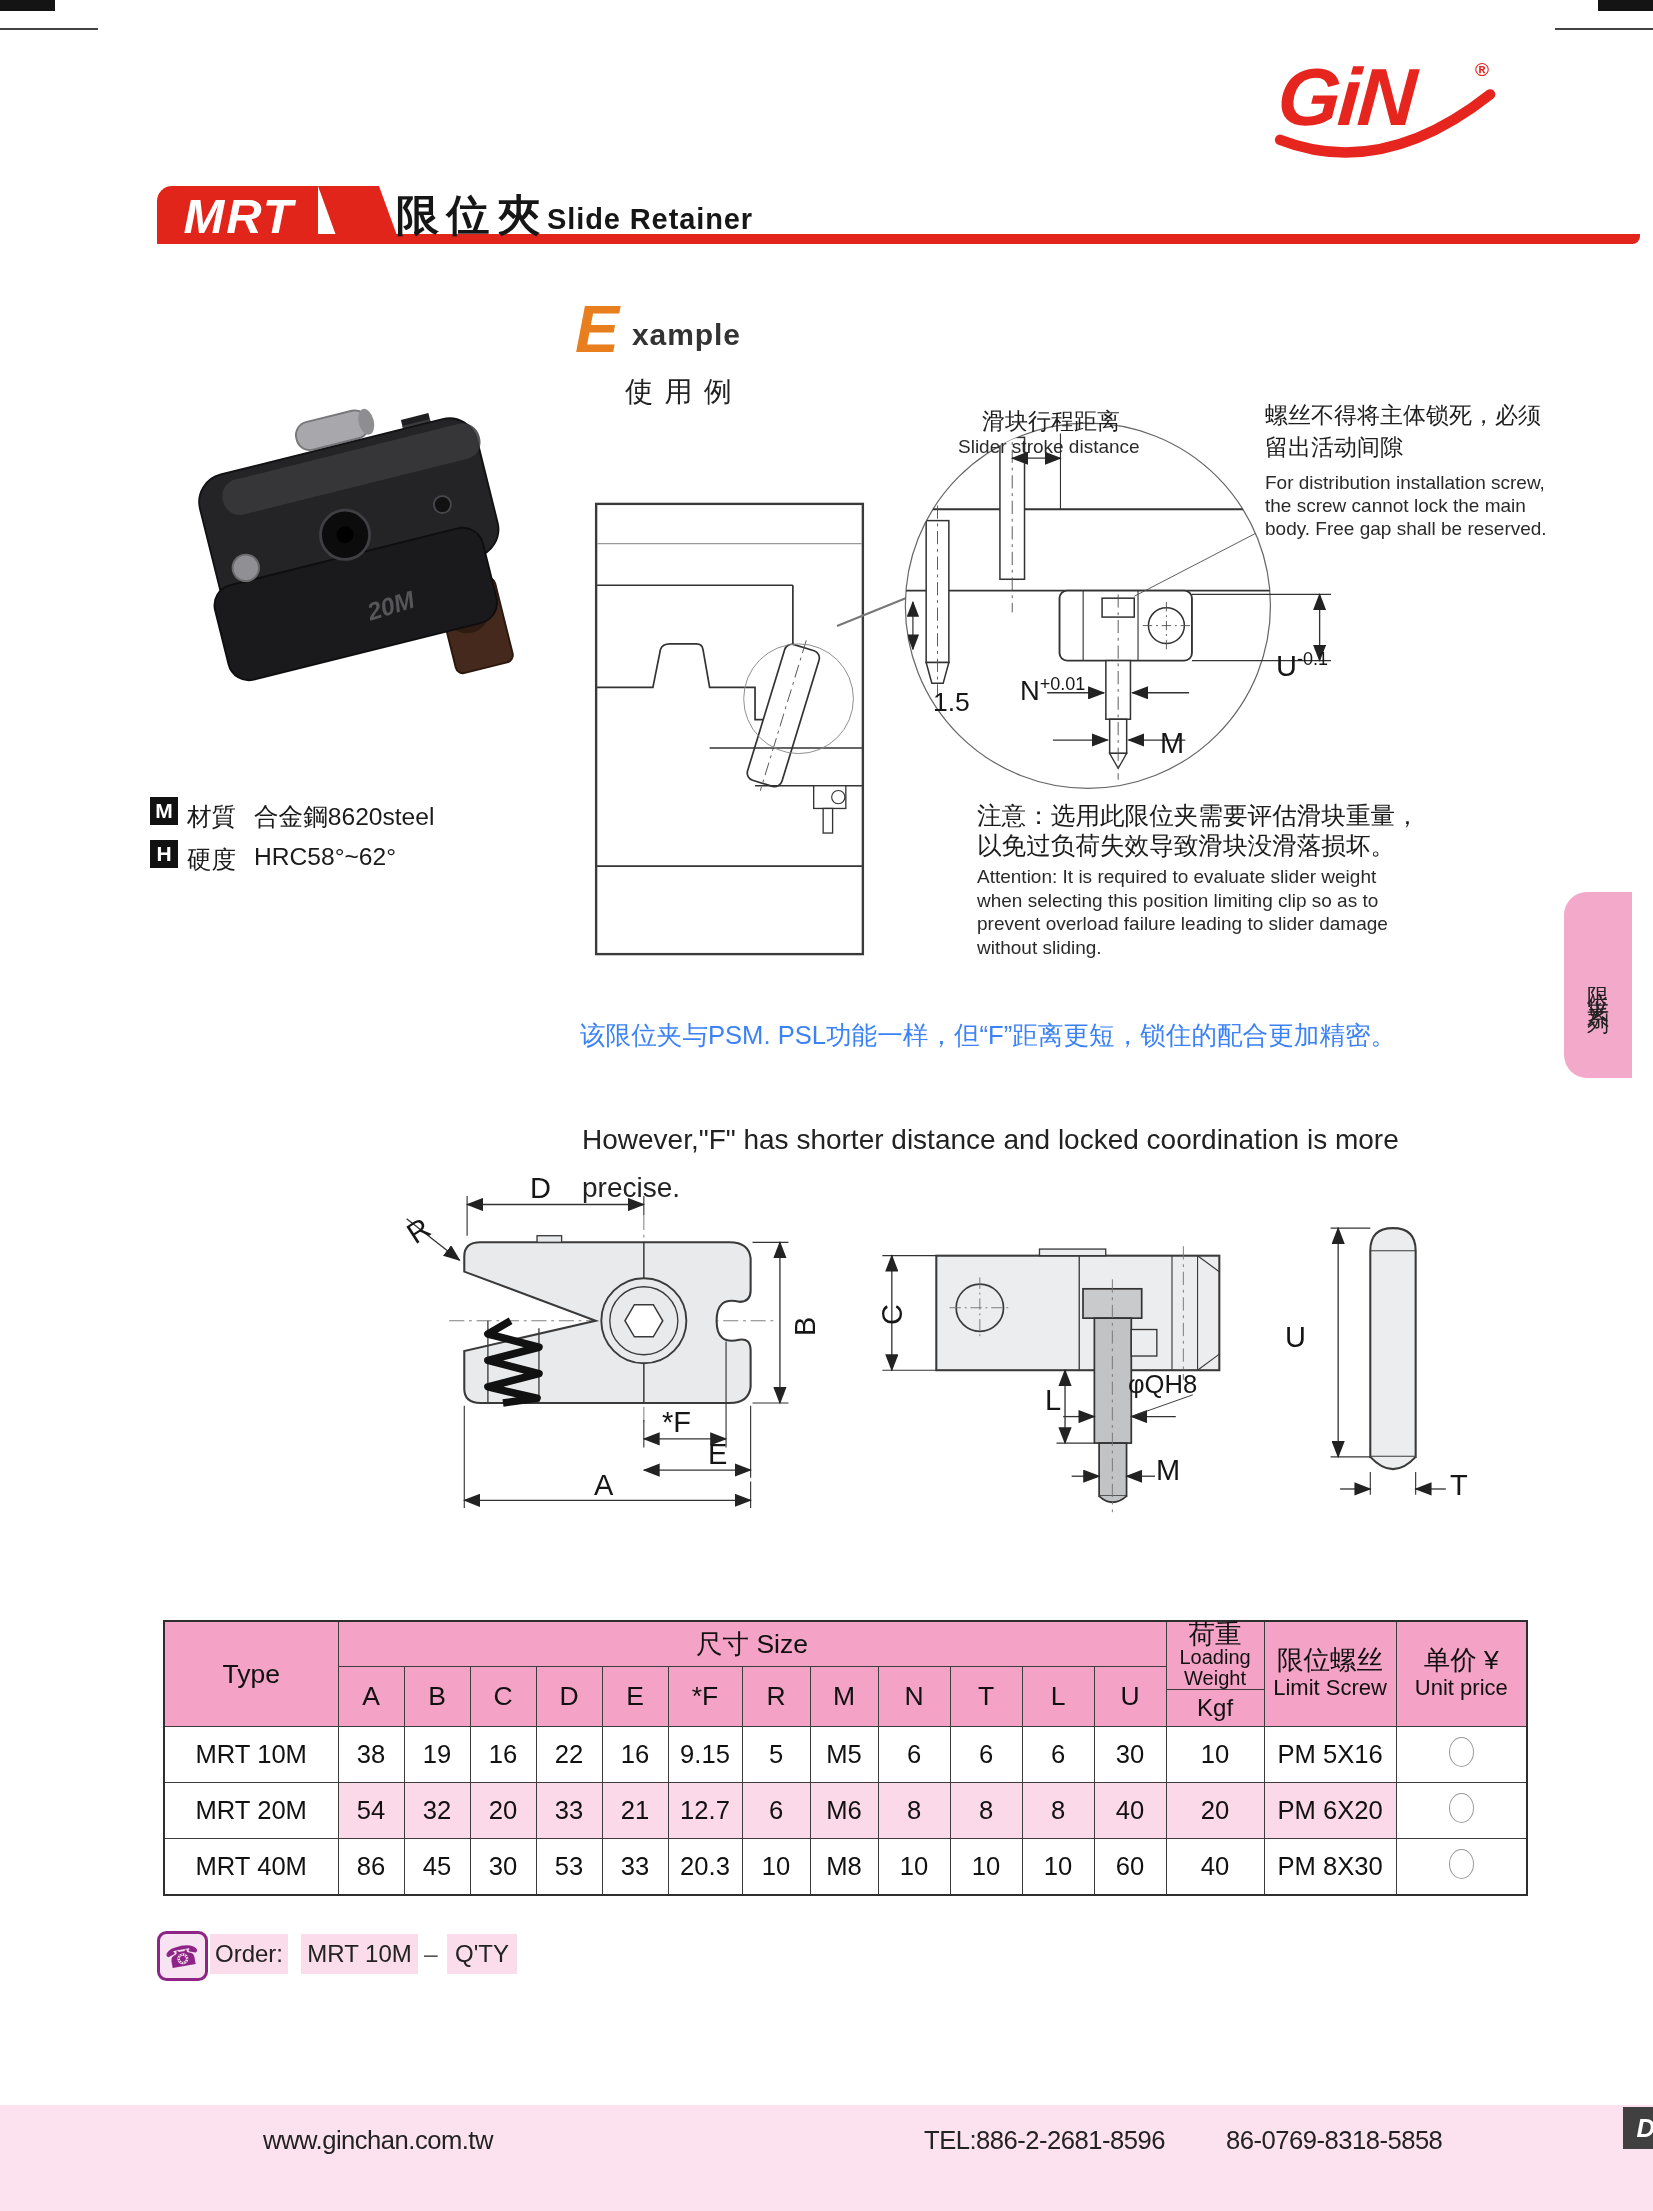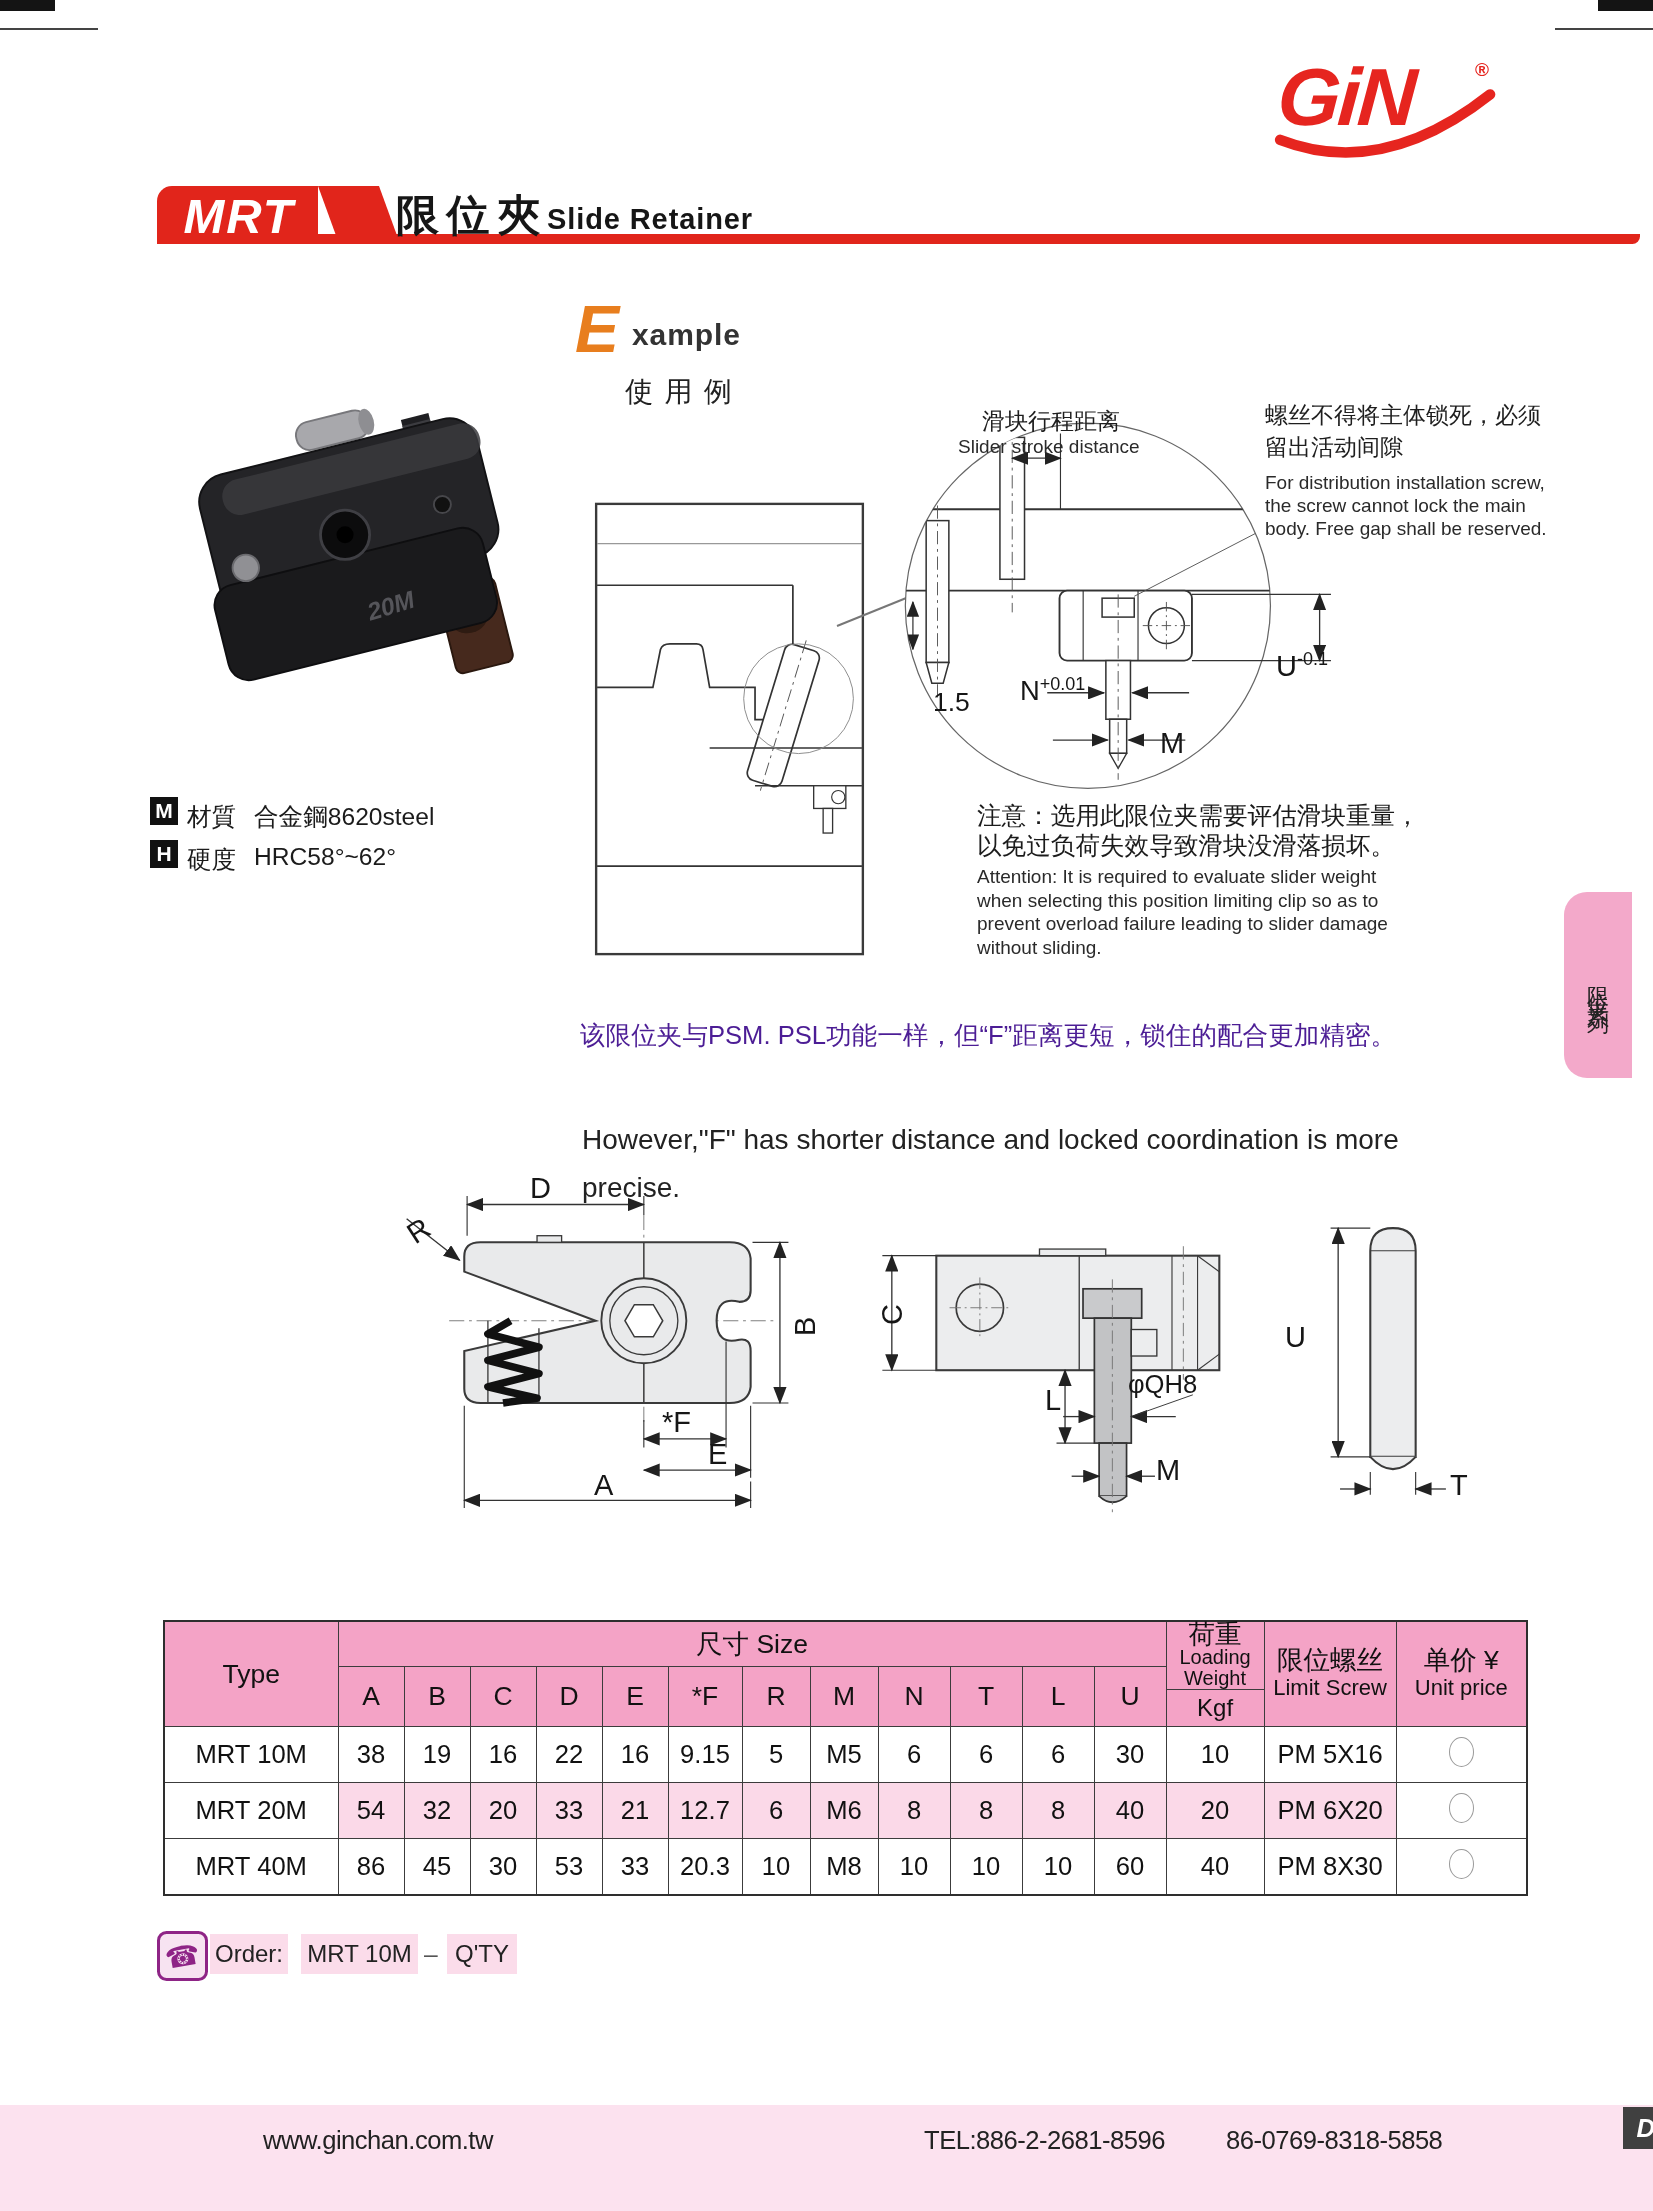--- a/index.html
+++ b/index.html
@@ -31,21 +31,21 @@
   .rot90{transform:rotate(-90deg);transform-origin:left top;}
   .rot35{transform:rotate(-33deg);transform-origin:left top;}
   
   .mh-badge{position:absolute;width:28px;height:28px;background:#111;color:#fff;font-weight:bold;font-size:21px;text-align:center;line-height:28px;}
   .mh-text{position:absolute;font-size:24.6px;color:#1b1b1b;white-space:nowrap;}
   
   .side-tab{position:absolute;left:1564px;top:892px;width:68px;height:186px;background:#F3A9CA;border-radius:23px 0 0 23px;
             display:flex;align-items:center;justify-content:center;}
   .side-tab span{writing-mode:vertical-rl;font-size:22px;letter-spacing:6.6px;color:#222;}
   
-  .desc-zh{position:absolute;left:580px;top:1018px;font-size:25.6px;color:#4c1d95;white-space:nowrap;}
+  .desc-zh{position:absolute;left:580px;top:1018px;font-size:25.6px;color:#3b82f6;white-space:nowrap;}
   .desc-en{position:absolute;font-size:28px;color:#222;white-space:nowrap;}
   
   .spec-table{position:absolute;left:163px;top:1620px;border-collapse:collapse;table-layout:fixed;width:1365px;}
   .spec-table th,.spec-table td{border:1.5px solid #3c3c3c;text-align:center;vertical-align:middle;padding:0;font-weight:normal;color:#111;}
   .spec-table{border:2.8px solid #2e2e2e;}
   .spec-table thead th{background:#F4A3C6;}
   .spec-table .h1 th{height:44px;font-size:26.5px;}
   .spec-table .h2 th{height:59px;font-size:26.5px;}
   .spec-table .h3 th{height:36px;font-size:24px;}
   .spec-table tbody td{height:55px;font-size:25.6px;background:#fff;}

